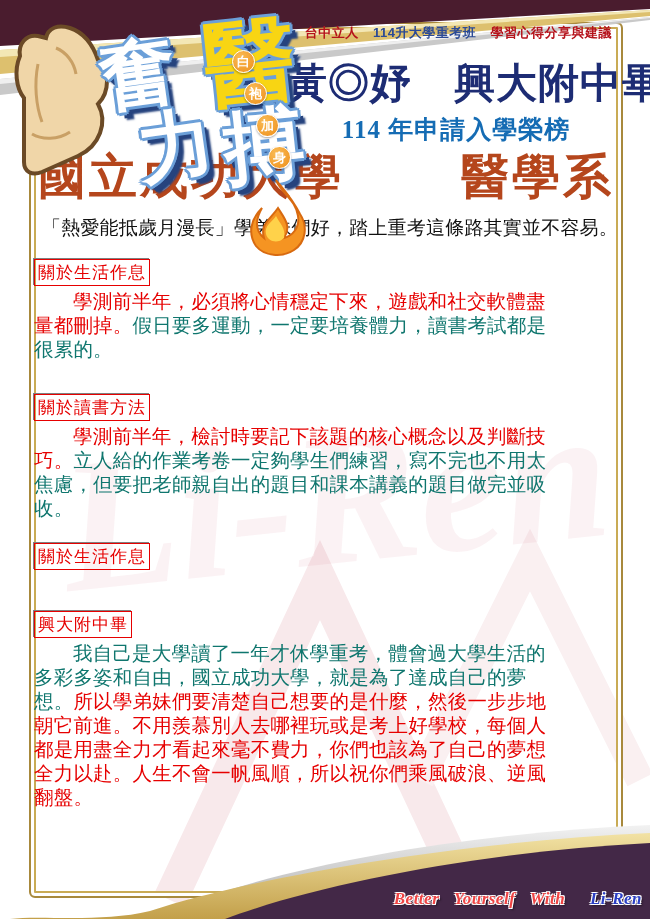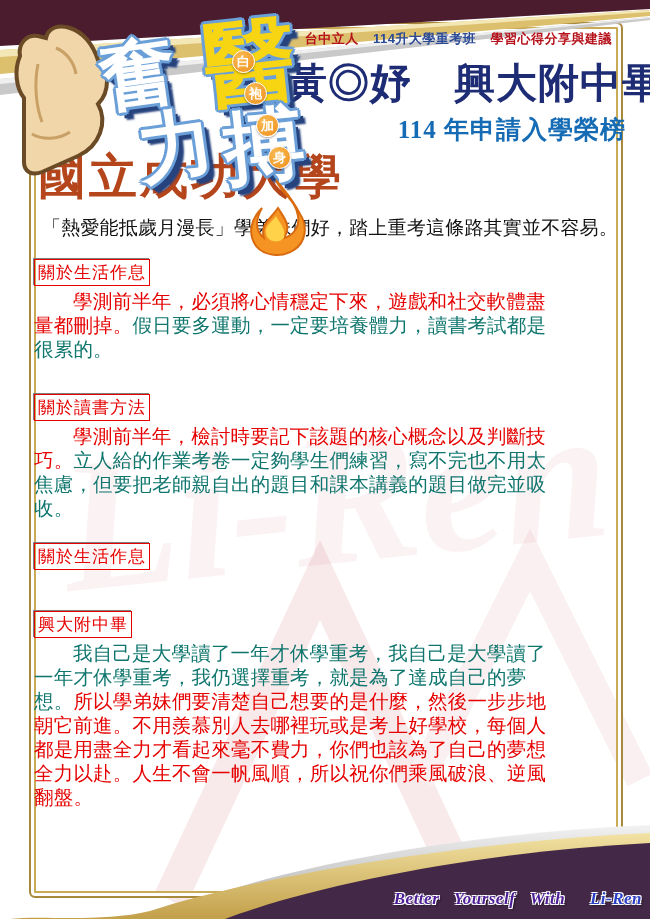--- a/index.html
+++ b/index.html
@@ -49,33 +49,33 @@
     border:1px solid #fff; box-shadow:0 1px 2px rgba(0,0,0,0.35);
     color:#fff; font-size:13px; font-weight:bold; text-align:center; line-height:22px;
   }
   .b1 { left:224px; top:30px; } .b2 { left:236px; top:62px; }
   .b3 { left:248px; top:94px; } .b4 { left:260px; top:126px; }
   .arm-svg  { position:absolute; left:0; top:2px; }
   .flame-svg{ position:absolute; left:238px; top:158px; }
 
   
   .tagline {
-    position:absolute; top:30px; right:38px; z-index:5;
+    position:absolute; top:24px; right:38px; z-index:5;
     font-size:13px; font-weight:bold; letter-spacing:0.5px; white-space:nowrap;
   }
   .tag-red  { color:#b5121b; }
   .tag-blue { color:#2b4a96; margin:0 10px; }
   .student-name {
     position:absolute; left:286px; top:56px; z-index:5;
     font-family:"Liberation Serif", serif; font-weight:900;
     font-size:41px; color:#1d2c74; letter-spacing:1px; white-space:nowrap;
   }
   .honor-line {
     position:absolute; left:286px; top:113px; width:340px; z-index:5;
-    text-align:right; font-family:"Liberation Serif", serif; font-weight:900;
+    text-align:center; font-family:"Liberation Serif", serif; font-weight:900;
     font-size:25px; color:#156cb4; letter-spacing:1px;
   }
   .school-line {
     position:absolute; left:38px; top:149px; width:576px; z-index:5;
     display:flex; justify-content:space-between;
     font-family:"Liberation Serif", serif; font-weight:900;
     font-size:48px; color:#b5461c; letter-spacing:3px; line-height:1.15;gap:20px;
   }
   .intro {
     position:absolute; left:42px; top:215px; width:580px; z-index:5;
@@ -100,21 +100,21 @@
   .sec-3 { margin-bottom:38px; }
 
   
   .bottom-swoosh { position:absolute; left:0; top:799px; z-index:4; }
   .slogan {
     position:absolute; right:8px; top:889px; z-index:5;
     font-family:"Liberation Serif", serif; font-style:italic; font-weight:bold;
     font-size:17px; letter-spacing:0.5px; word-spacing:10px; white-space:nowrap;
   }
   .slogan-red {
-    color:#4c1d95;
+    color:#ef4444;
     text-shadow:-1px -1px 0 #fff, 1px -1px 0 #fff, -1px 1px 0 #fff, 1px 1px 0 #fff, 2px 2px 2px rgba(0,0,0,0.45);
     font-style:italic;
   }
   .slogan-blue {
     color:#2b3fc4; margin-left:10px;
     text-shadow:-1px -1px 0 #fff, 1px -1px 0 #fff, -1px 1px 0 #fff, 1px 1px 0 #fff, 2px 2px 2px rgba(0,0,0,0.45);
   }
 </style>
 </head>
 <body>
@@ -163,20 +163,21 @@
     <span class="tag-red">台中立人</span>
     <span class="tag-blue">114升大學重考班</span>
     <span class="tag-red">學習心得分享與建議</span>
   </div>
 
   <div class="student-name">黃◎妤　興大附中畢</div>
   <div class="honor-line">114 年申請入學榮榜</div>
 
   <div class="school-line">
     <span>國立成功大學</span>
+    <span>醫學系</span>
   </div>
 
   <div class="intro">「熱愛能抵歲月漫長」學弟妹們好，踏上重考這條路其實並不容易。</div>
 
   <div class="content">
 
     <div class="section sec-1">
       <span class="section-title">關於生活作息</span>
       <p>
         <span class="seg-red">學測前半年，必須將心情穩定下來，遊戲和社交軟體盡量都刪掉。</span><span class="seg-black">假日要多運動，一定要培養體力，讀書考試都是很累的。</span>
@@ -190,21 +191,21 @@
       </p>
     </div>
 
     <div class="section sec-3">
       <span class="section-title">關於生活作息</span>
     </div>
 
     <div class="section sec-4">
       <span class="section-title">興大附中畢</span>
       <p>
-        <span class="seg-black">我自己是大學讀了一年才休學重考，我自己是大學讀了一年才休學重考，我仍選擇重考，就是為了達成自己的夢想。</span><span class="seg-red">所以學弟妹們要清楚自己想要的是什麼，然後一步步地朝它前進。不用羨慕別人去哪裡玩或是考上好學校，每個人都是用盡全力才看起來毫不費力，你們也該為了自己的夢想全力以赴。人生不會一帆風順，所以祝你們乘風破浪、逆風翻盤。</span>
+        <span class="seg-black">我自己是大學讀了一年才休學重考，體會過大學生活的多彩多姿和自由，國立成功大學，就是為了達成自己的夢想。</span><span class="seg-red">所以學弟妹們要清楚自己想要的是什麼，然後一步步地朝它前進。不用羨慕別人去哪裡玩或是考上好學校，每個人都是用盡全力才看起來毫不費力，你們也該為了自己的夢想全力以赴。人生不會一帆風順，所以祝你們乘風破浪、逆風翻盤。</span>
       </p>
     </div>
 
   </div>
 
   <svg class="bottom-swoosh" width="650" height="120">
     <defs>
       <linearGradient id="fsilver" x1="0" y1="0" x2="0" y2="1">
         <stop offset="0" stop-color="#f2f2f2"></stop>
           <stop offset="1" stop-color="#a8a8a8"></stop>

